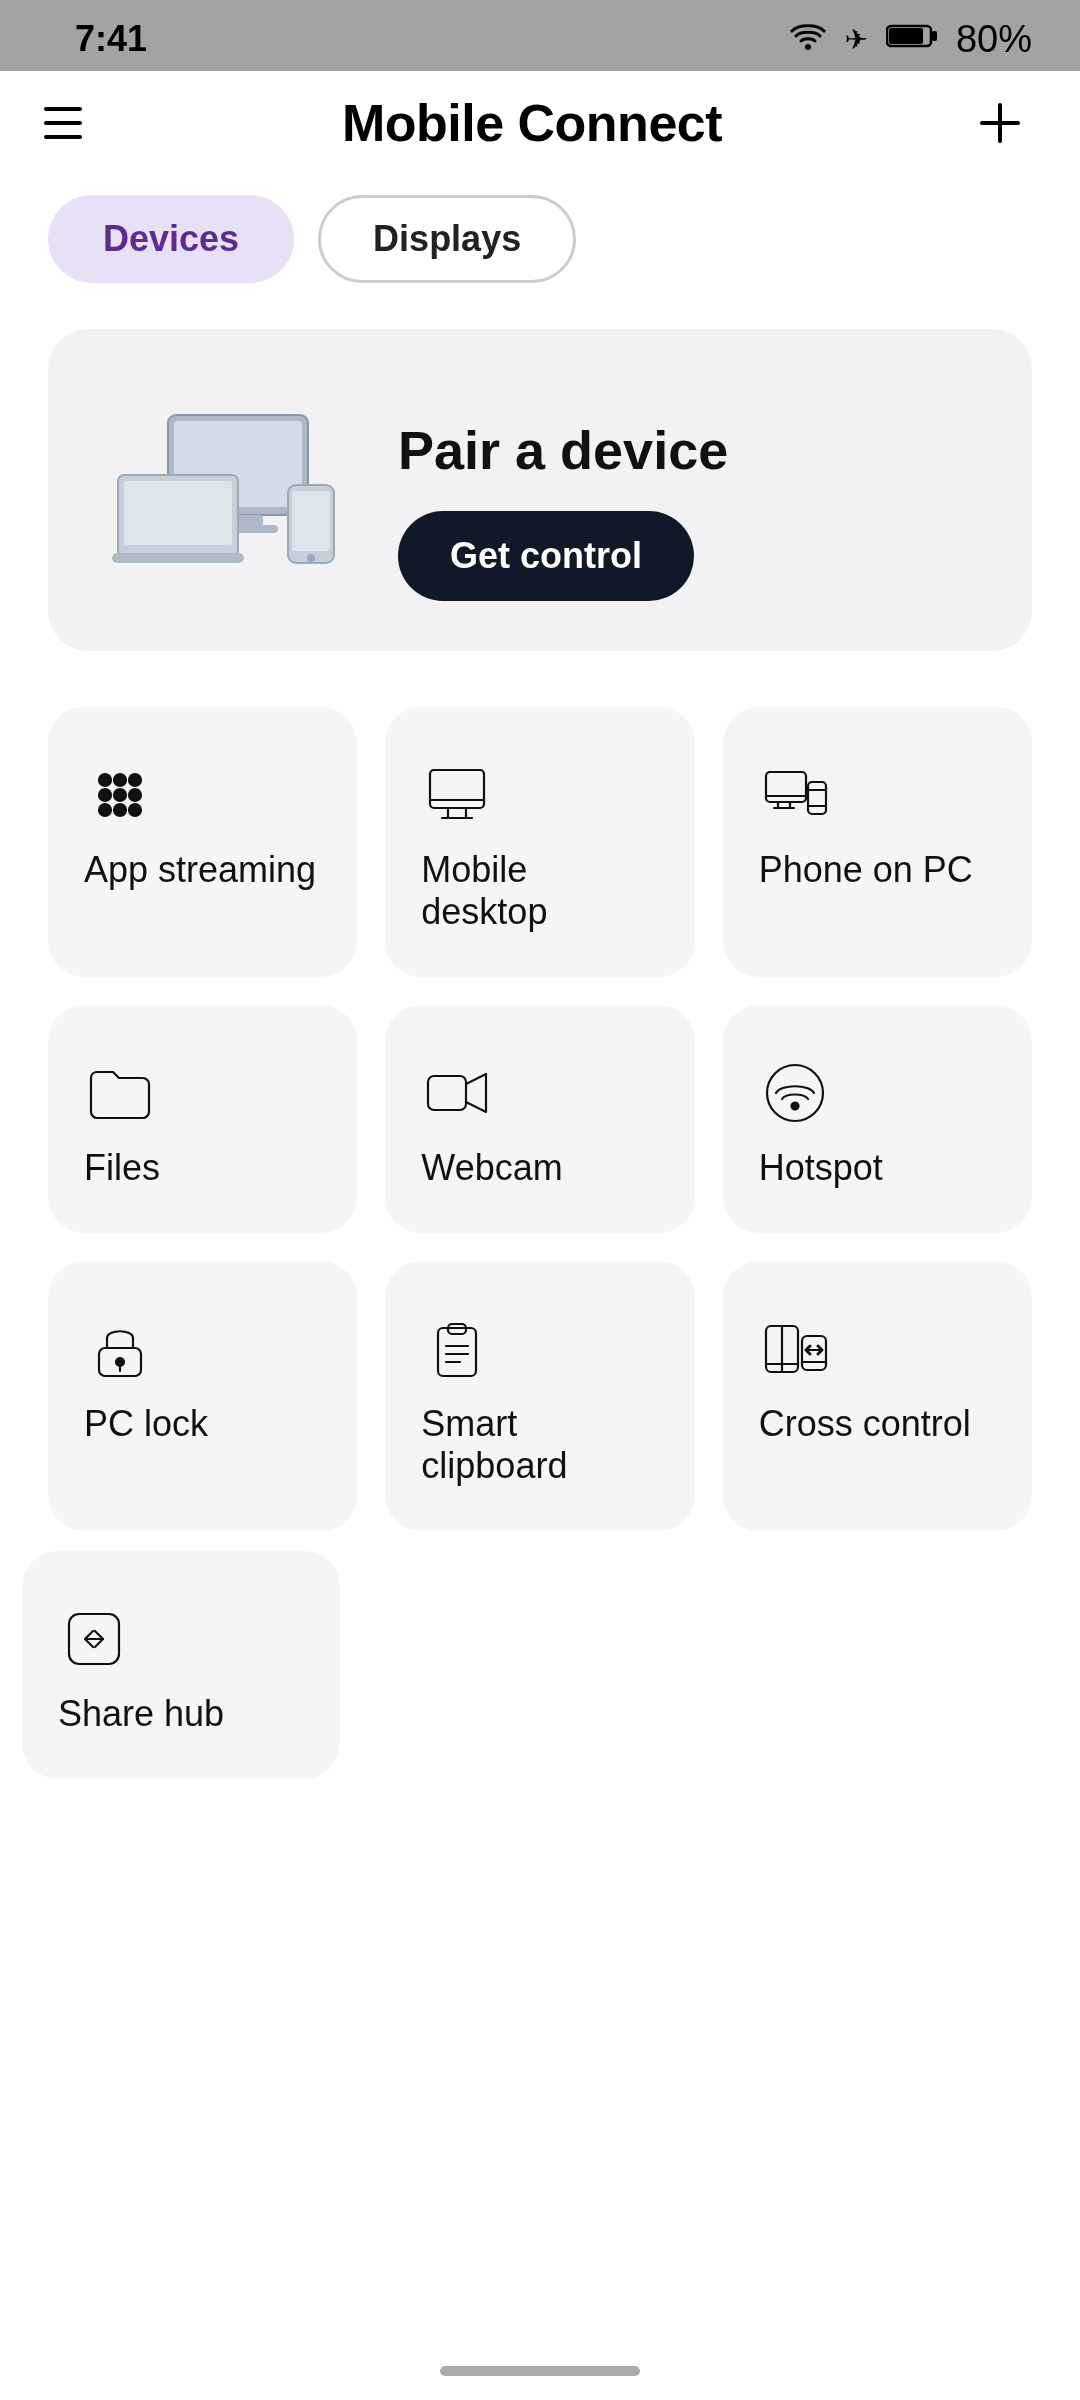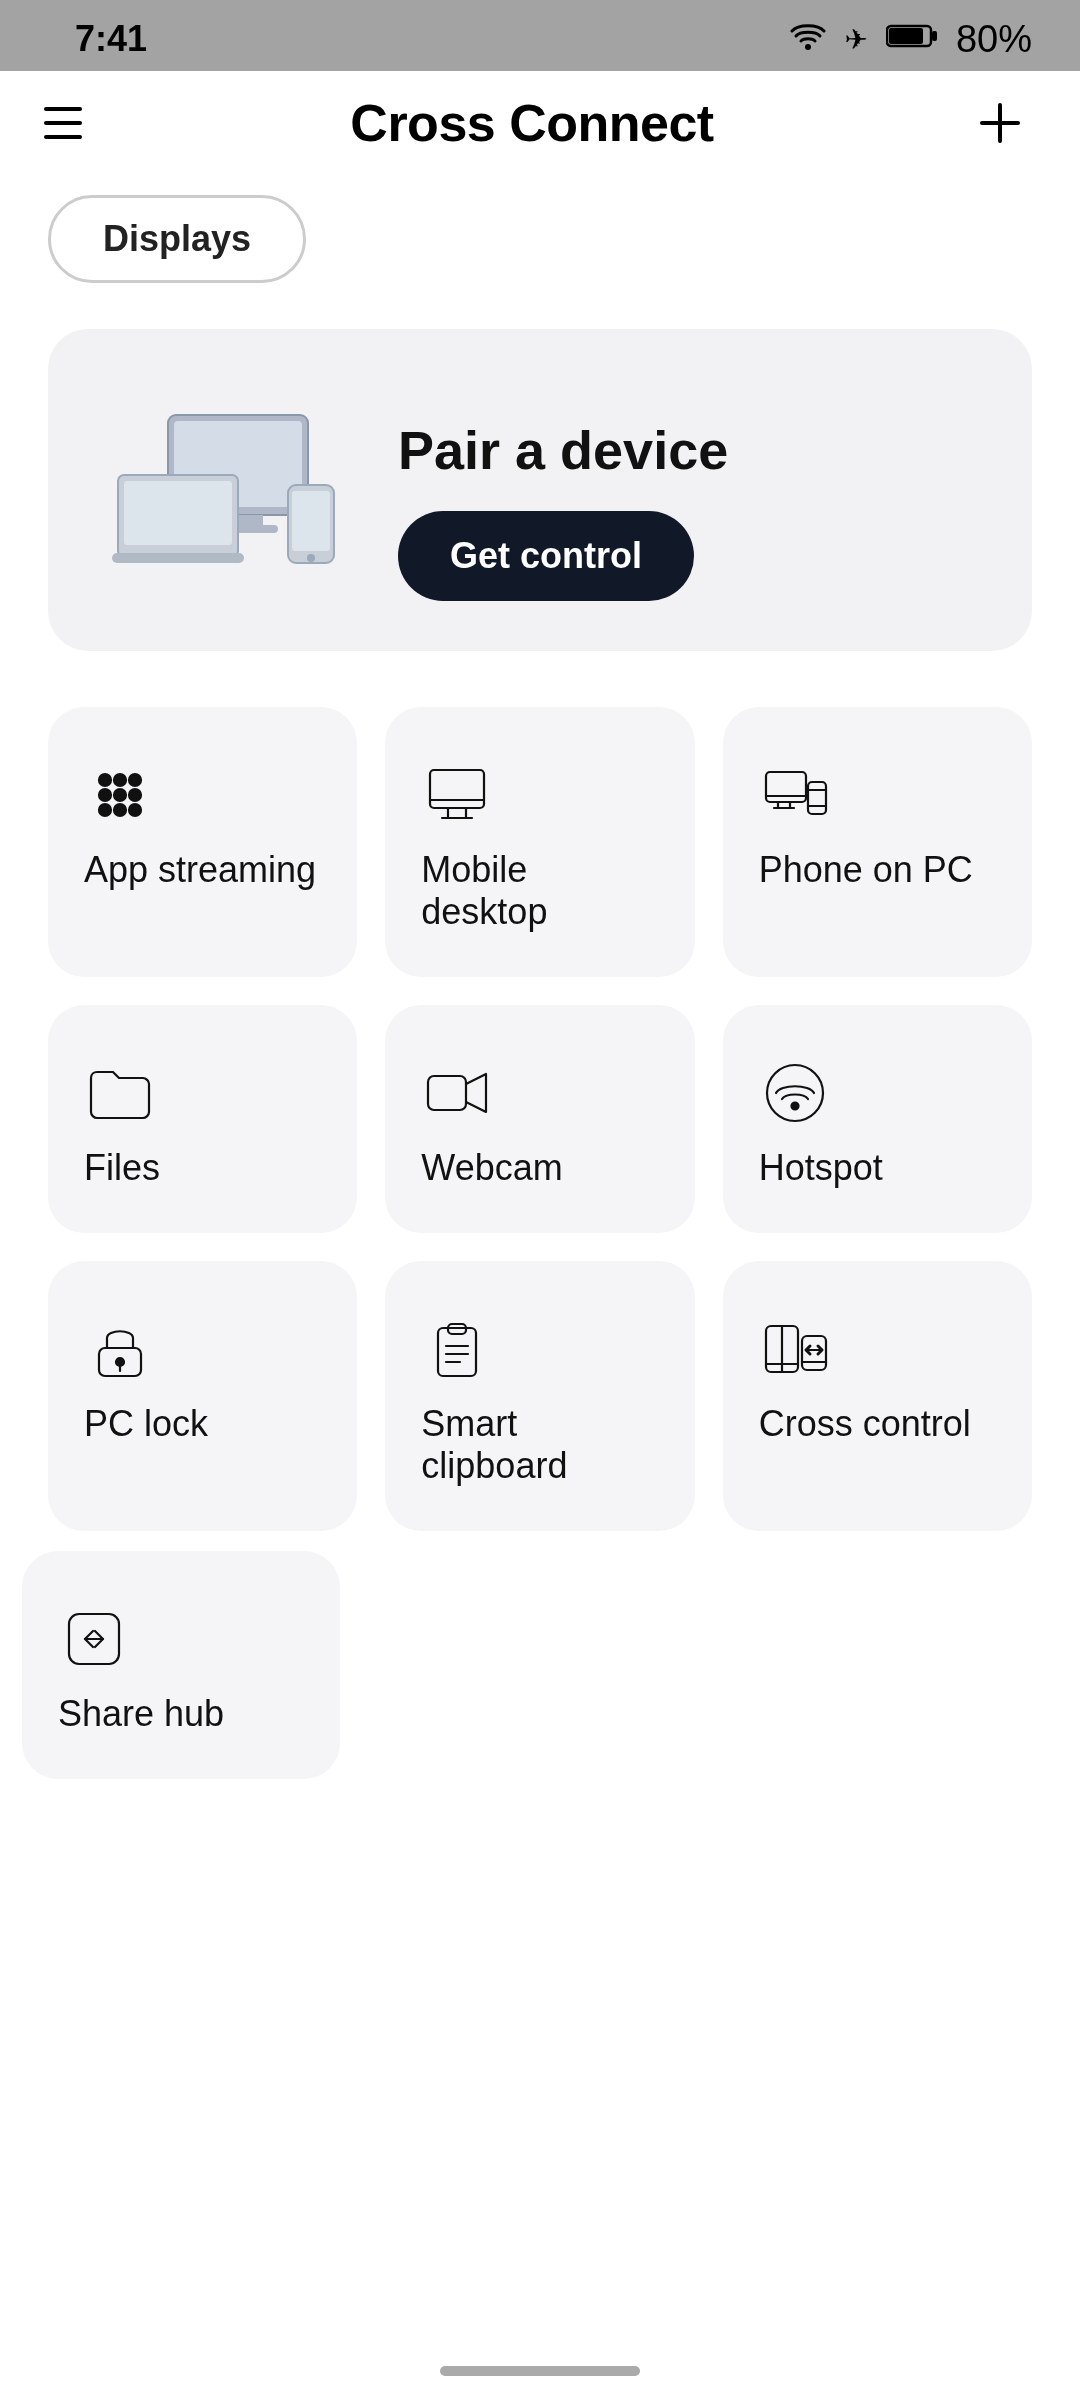--- a/index.html
+++ b/index.html
@@ -231,30 +231,33 @@
     <span style="font-size:38px;font-weight:500;">80%</span>
   </div>
 </div>
 
 <div class="app-bar">
   <div class="menu-btn">
     <span></span>
     <span></span>
     <span></span>
   </div>
-  <span class="app-title">Cross Connect</span>
+  <span class="app-title">Mobile Connect</span>
   <div class="add-btn">
     <svg viewBox="0 0 52 52" fill="none" xmlns="http://www.w3.org/2000/svg">
       <line x1="26" y1="8" x2="26" y2="44" stroke="#000" stroke-width="4" stroke-linecap="round"></line>
       <line x1="8" y1="26" x2="44" y2="26" stroke="#000" stroke-width="4" stroke-linecap="round"></line>
     </svg>
   </div>
 </div>
 
 <div class="tab-bar">
+  <div class="tab tab-active">
+    <span>Devices</span>
+  </div>
   <div class="tab tab-inactive">
     <span>Displays</span>
   </div>
 </div>
 
 <div class="pair-card">
   <div class="pair-illustration">
 
     <svg width="240" height="190" viewBox="0 0 240 190" fill="none" xmlns="http://www.w3.org/2000/svg">
 

